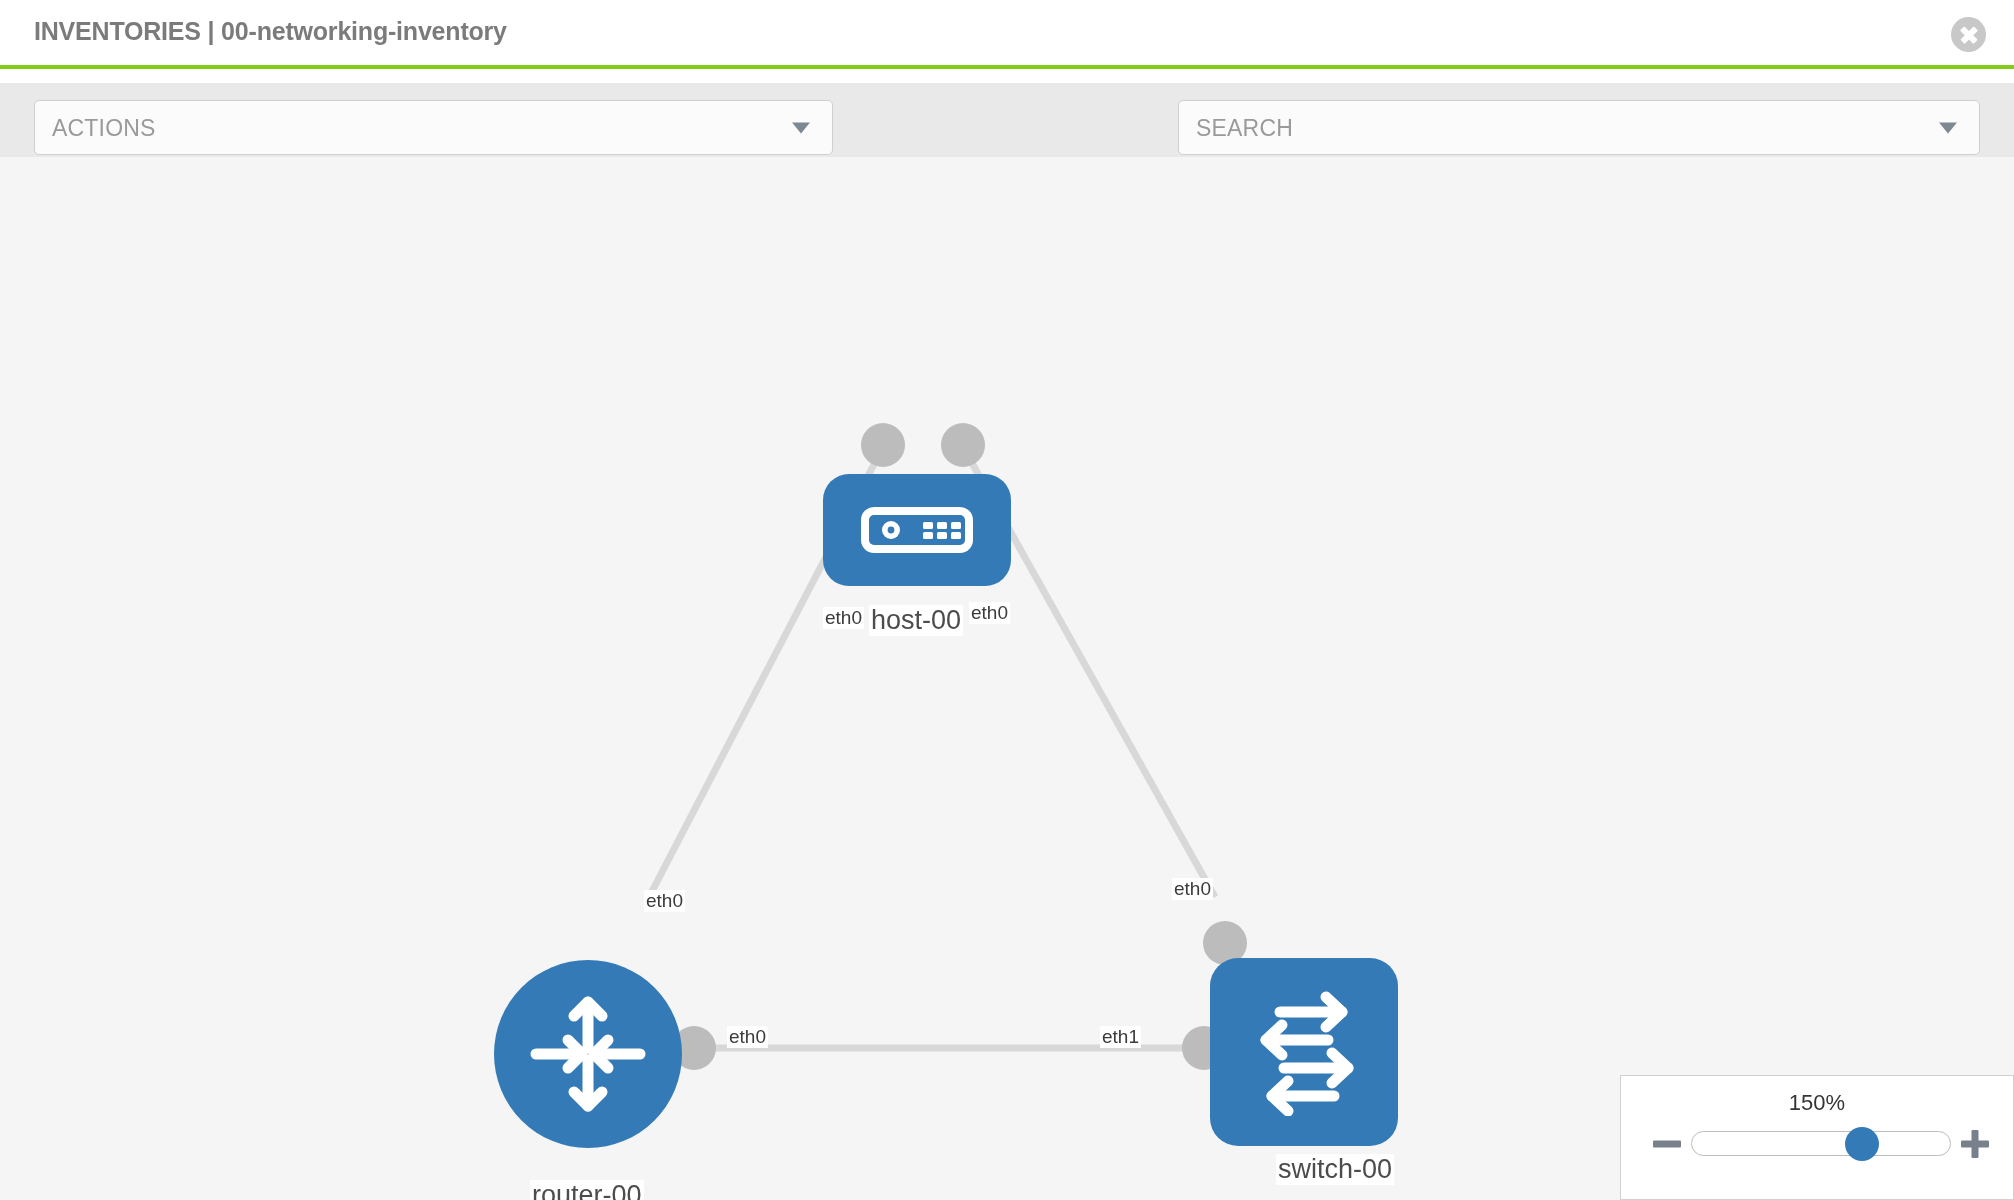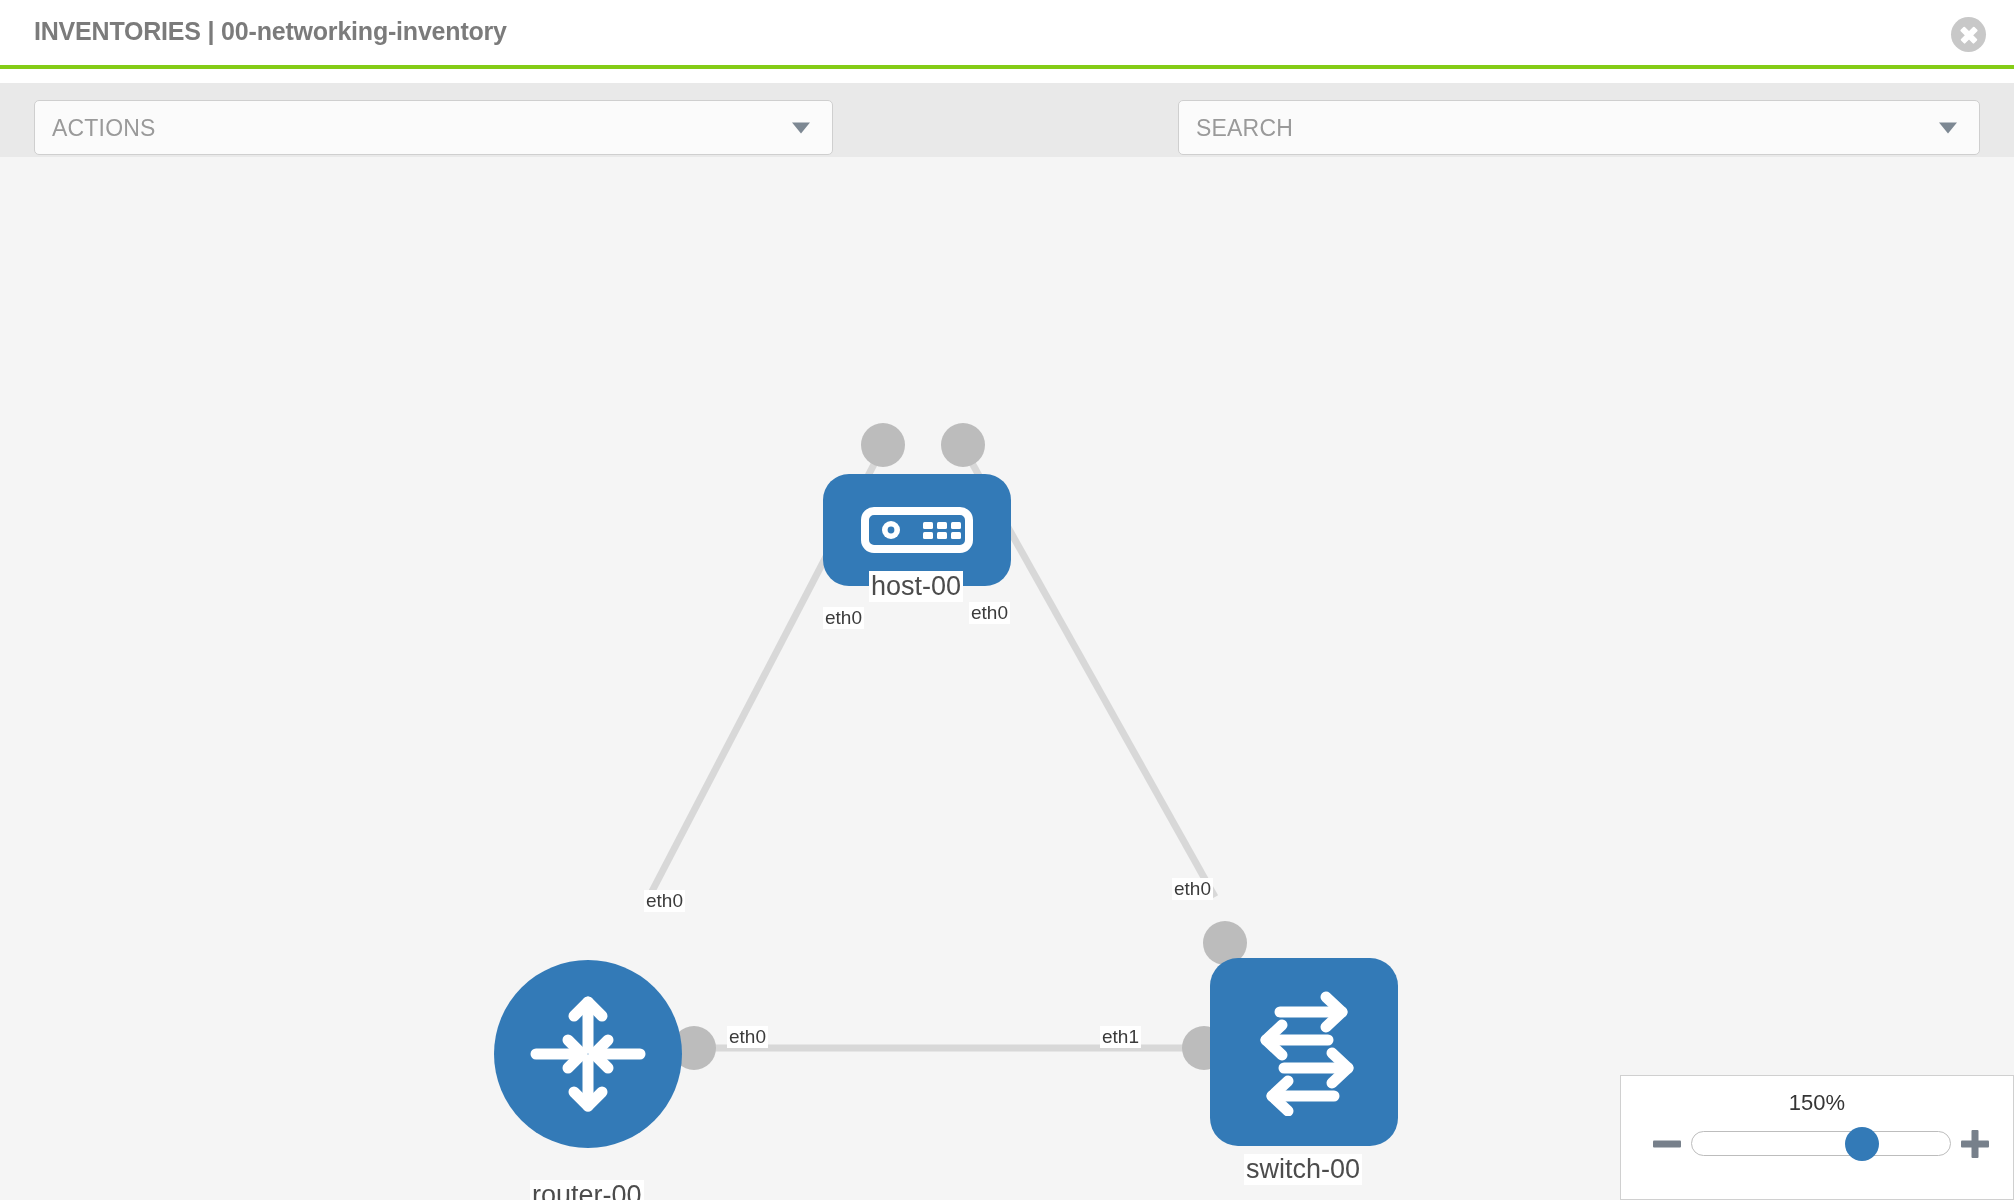--- a/index.html
+++ b/index.html
@@ -310,21 +310,21 @@
         <g fill="#ffffff">
           <rect x="62" y="19" width="10" height="7" rx="1.5"></rect>
           <rect x="76" y="19" width="10" height="7" rx="1.5"></rect>
           <rect x="90" y="19" width="10" height="7" rx="1.5"></rect>
           <rect x="62" y="29" width="10" height="7" rx="1.5"></rect>
           <rect x="76" y="29" width="10" height="7" rx="1.5"></rect>
           <rect x="90" y="29" width="10" height="7" rx="1.5"></rect>
         </g>
       </svg>
     </div>
-    <div class="node-label" style="left:869px; top:414px;">host-00</div>
+    <div class="node-label" style="left:869px; top:448px;">host-00</div>
 
     <div class="node" style="left:494px; top:803px; width:188px; height:188px;">
       <div class="node-shape circle" style="left:0; top:0; width:188px; height:188px;"></div>
       <svg style="position:absolute; left:30px; top:30px; width:128px; height:128px;" viewBox="0 0 128 128">
         <g stroke="#ffffff" stroke-width="11" stroke-linecap="round" stroke-linejoin="round" fill="none">
 
           <line x1="64" y1="58" x2="64" y2="12"></line>
           <polyline points="50,26 64,12 78,26"></polyline>
 
           <line x1="64" y1="70" x2="64" y2="116"></line>
@@ -352,21 +352,21 @@
           <polyline points="44,37 28,52 44,67"></polyline>
 
           <line x1="46" y1="80" x2="110" y2="80"></line>
           <polyline points="94,65 110,80 94,95"></polyline>
 
           <line x1="96" y1="108" x2="34" y2="108"></line>
           <polyline points="50,93 34,108 50,123"></polyline>
         </g>
       </svg>
     </div>
-    <div class="node-label" style="left:1244px; top:997px;">switch-00</div>
+    <div class="node-label" style="left:1276px; top:997px;">switch-00</div>
 
     <div class="edge-label" style="left:823px; top:450px;">eth0</div>
 
     <div class="edge-label" style="left:969px; top:445px;">eth0</div>
 
     <div class="edge-label" style="left:644px; top:733px;">eth0</div>
 
     <div class="edge-label" style="left:1172px; top:721px;">eth0</div>
 
     <div class="edge-label" style="left:727px; top:869px;">eth0</div>

